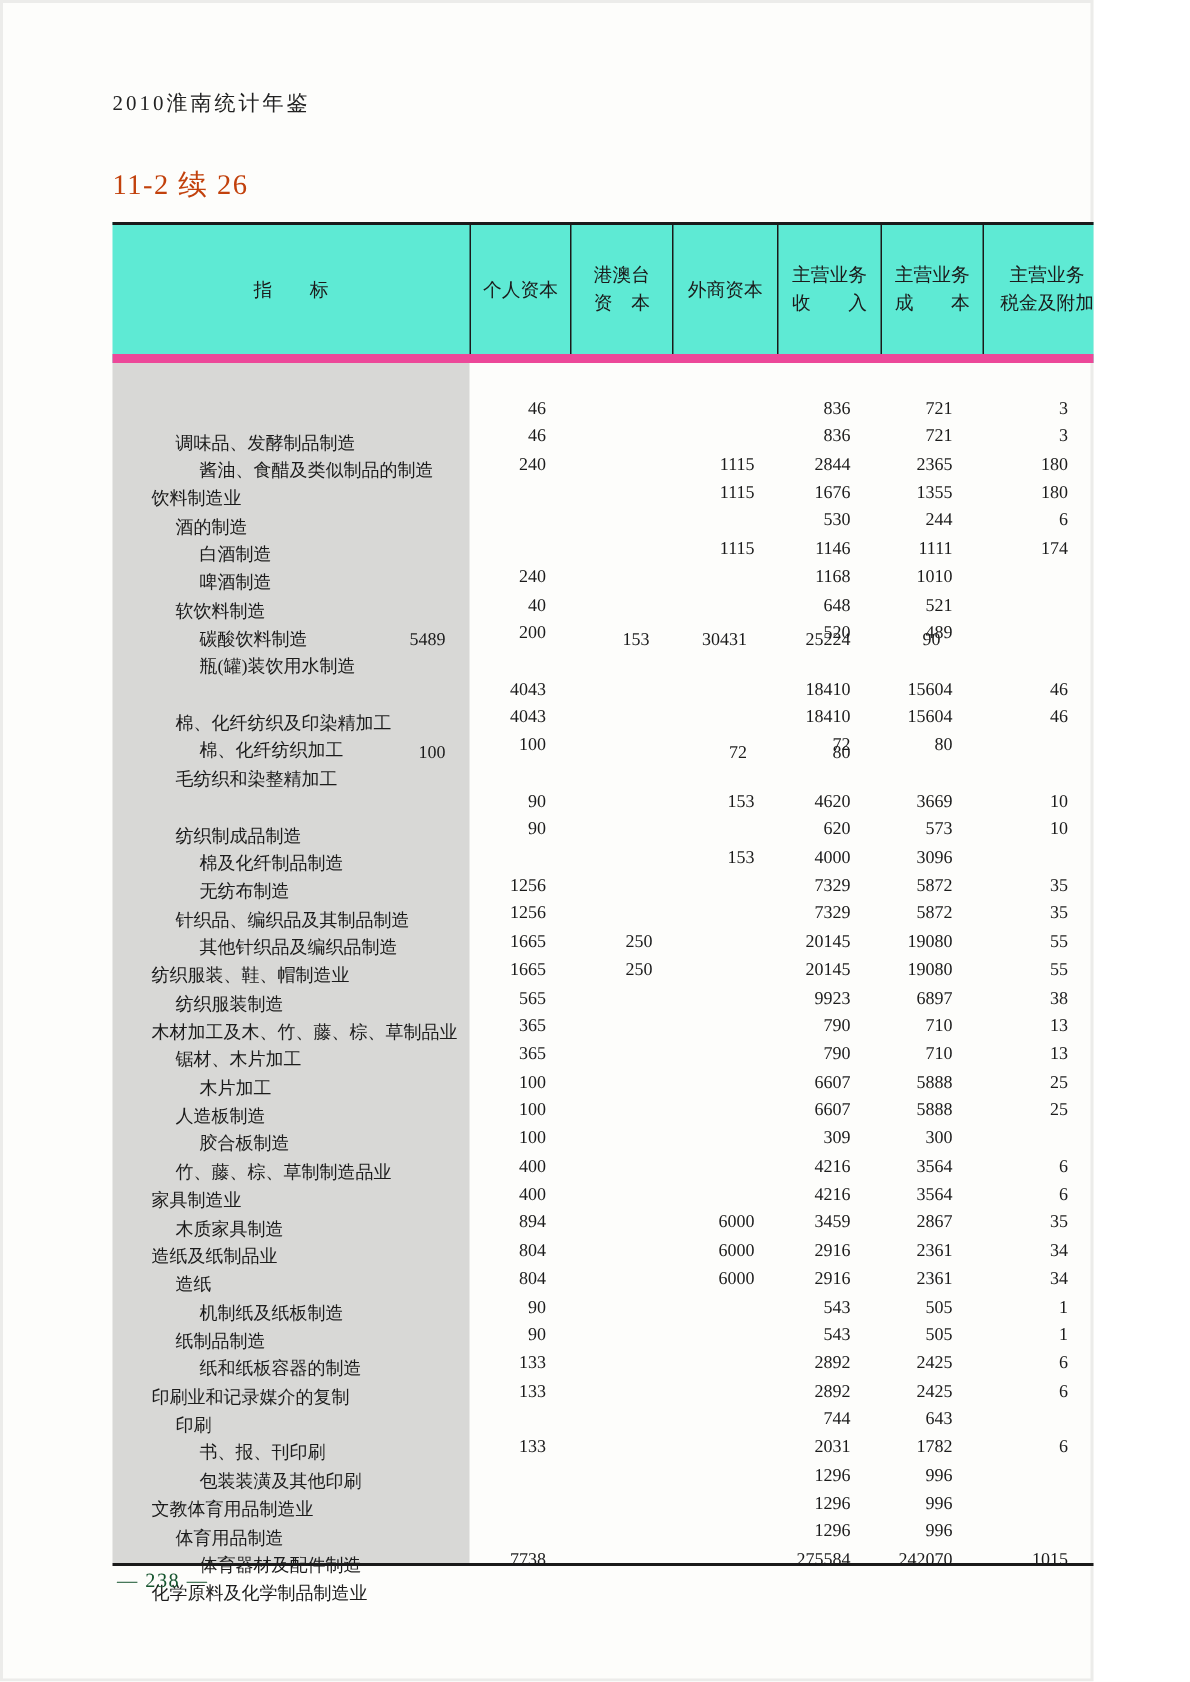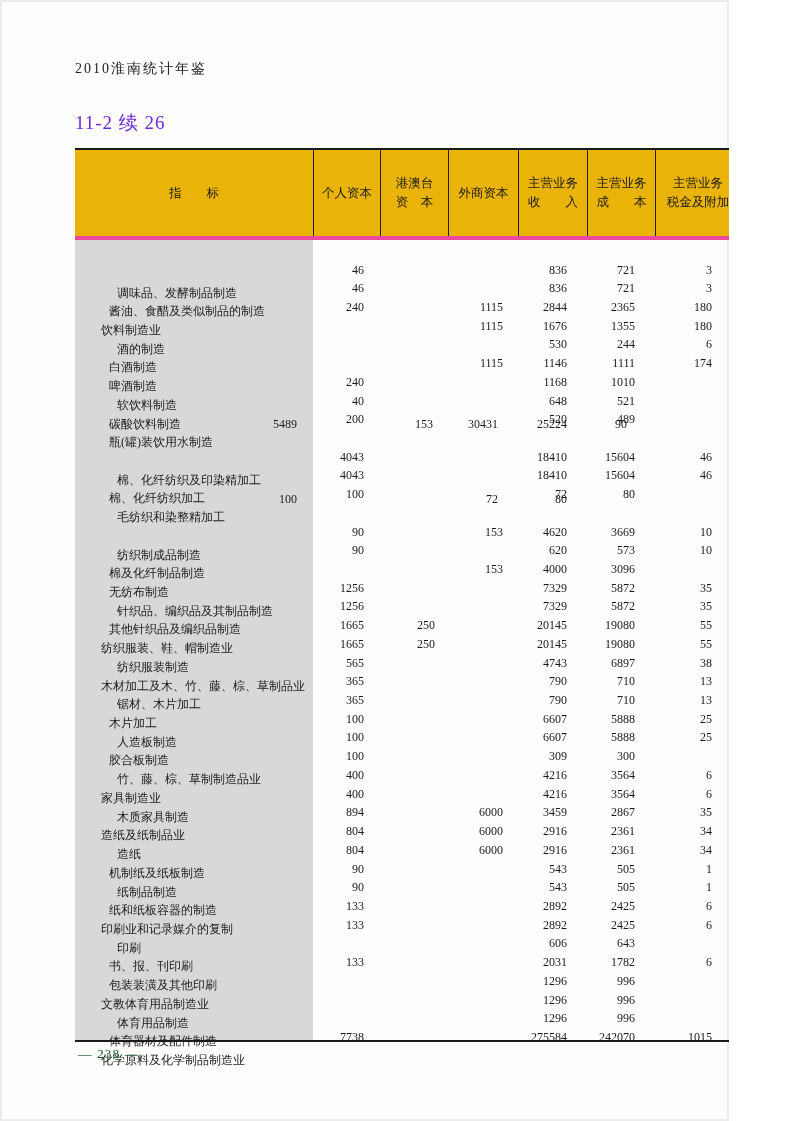--- a/index.html
+++ b/index.html
@@ -11,32 +11,32 @@
     font-family:"Liberation Serif","DejaVu Serif",serif;
     color:#1b1b1b;
     overflow:hidden;
   }
   .page-header {
     position:absolute; left:75px; top:60px;
     font-size:14px; letter-spacing:2px; color:#222;
   }
   .page-title {
     position:absolute; left:75px; top:110px;
-    font-size:19px; letter-spacing:1px; color:#6d28d9;text-align:right;
+    font-size:19px; letter-spacing:1px; color:#c2410c;text-align:right;
   }
   .stat-table {
     position:absolute; left:75px; top:148px; width:665px;
   }
   .thead {
     display:grid;
     grid-template-columns:238px 67px 68px 70px 69px 68px 85px;
     height:86px;
-    background:#eab308;
+    background:#5eead4;
     border-top:2px solid #1a1a1a;
-    border-bottom:4px solid #ec4899;
+    border-bottom:6px solid #ec4899;
     box-sizing:content-box;
   }
   .th {
     display:flex; flex-direction:column; justify-content:center; align-items:center;
     font-size:12.5px; line-height:19px; text-align:center;
   }
   .th + .th { border-left:1px solid #1a1a1a; }
   .th-line:empty { display:none; }
   .tbody {
     position:relative;
@@ -51,21 +51,21 @@
     position:relative;
     display:grid;
     grid-template-columns:238px 67px 68px 70px 69px 68px 85px;
     height:18.72px;
     align-items:center;
     font-size:12px;
   }
   .cell-ind { overflow:hidden; white-space:nowrap;margin-top:46px; }
   .ind-0 { padding-left:26px; }
   .ind-1 { padding-left:42px; }
-  .ind-2 { padding-left:34px; }
+  .ind-2 { padding-left:58px; }
   .cell-num { text-align:right; font-family:"Liberation Serif","DejaVu Serif",serif; }
   .pad-c1 { padding-right:16px; }
   .pad-c2 { padding-right:13px; }
   .pad-c3 { padding-right:15px;text-align:right; }
   .pad-c4 { padding-right:20px; }
   .pad-c5 { padding-right:20px; }
   .pad-c6 { padding-right:28px; }
   .page-footer {
     position:absolute; left:78px; top:1046px;
     font-size:13.5px; letter-spacing:1px; color:#14532d;
@@ -297,21 +297,21 @@
           <div class="cell-num pad-c3"></div>
           <div class="cell-num pad-c4">20145</div>
           <div class="cell-num pad-c5">19080</div>
           <div class="cell-num pad-c6">55</div>
         </div>
         <div class="trow">
           <div class="cell-ind ind-0">木材加工及木、竹、藤、棕、草制品业</div>
           <div class="cell-num pad-c1">565</div>
           <div class="cell-num pad-c2"></div>
           <div class="cell-num pad-c3"></div>
-          <div class="cell-num pad-c4">4743</div>
+          <div class="cell-num pad-c4">9923</div>
           <div class="cell-num pad-c5">6897</div>
           <div class="cell-num pad-c6">38</div>
         </div>
         <div class="trow">
           <div class="cell-ind ind-1">锯材、木片加工</div>
           <div class="cell-num pad-c1">365</div>
           <div class="cell-num pad-c2"></div>
           <div class="cell-num pad-c3"></div>
           <div class="cell-num pad-c4">790</div>
           <div class="cell-num pad-c5">710</div>
@@ -432,21 +432,21 @@
           <div class="cell-num pad-c3"></div>
           <div class="cell-num pad-c4">2892</div>
           <div class="cell-num pad-c5">2425</div>
           <div class="cell-num pad-c6">6</div>
         </div>
         <div class="trow">
           <div class="cell-ind ind-2">书、报、刊印刷</div>
           <div class="cell-num pad-c1"></div>
           <div class="cell-num pad-c2"></div>
           <div class="cell-num pad-c3"></div>
-          <div class="cell-num pad-c4">606</div>
+          <div class="cell-num pad-c4">744</div>
           <div class="cell-num pad-c5">643</div>
           <div class="cell-num pad-c6"></div>
         </div>
         <div class="trow">
           <div class="cell-ind ind-2">包装装潢及其他印刷</div>
           <div class="cell-num pad-c1">133</div>
           <div class="cell-num pad-c2"></div>
           <div class="cell-num pad-c3"></div>
           <div class="cell-num pad-c4">2031</div>
           <div class="cell-num pad-c5">1782</div>

